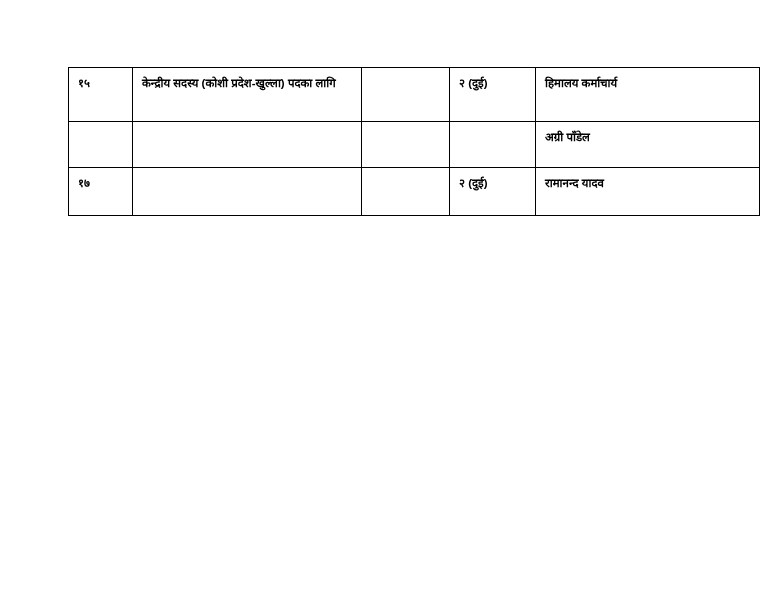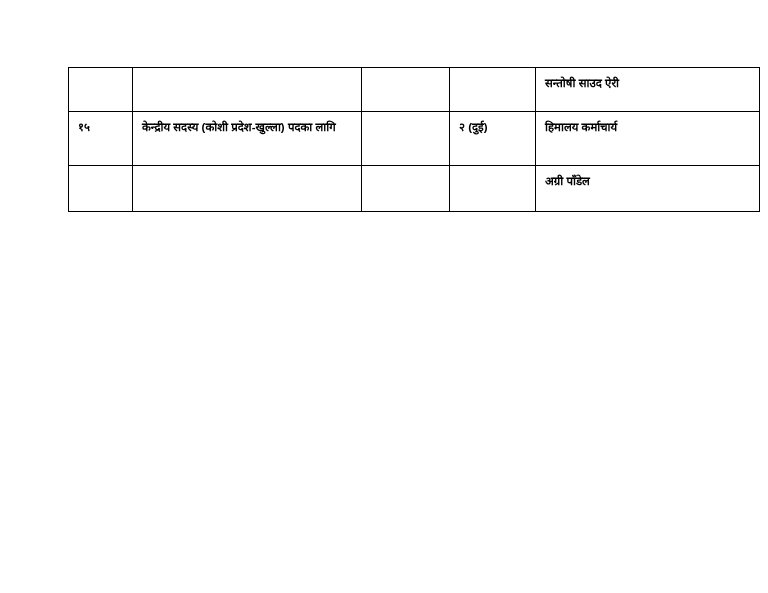--- a/index.html
+++ b/index.html
@@ -53,36 +53,36 @@
   .h-6 { height: 76px; }
   .h-7 { height: 48px; }
 </style>
 </head>
 <body>
 
 <div class="page">
   <table class="doc-table">
     <tbody>
 
-    <tr class="h-1">
-          <td class="col-sn cell-empty"></td>
-          <td class="col-post cell-empty"></td>
-          <td class="col-blank cell-empty"></td>
-          <td class="col-num cell-empty"></td>
-          <td class="col-name">सन्तोषी साउद ऐरी</td>
-        </tr>
         <tr class="h-4">
           <td class="col-sn">१५</td>
           <td class="col-post">केन्द्रीय सदस्य (कोशी प्रदेश-खुल्ला) पदका लागि</td>
           <td class="col-blank cell-empty"></td>
           <td class="col-num">२ (दुई)</td>
           <td class="col-name">हिमालय कर्माचार्य</td>
         </tr>
         <tr class="h-5">
           <td class="col-sn cell-empty"></td>
           <td class="col-post cell-empty"></td>
           <td class="col-blank cell-empty"></td>
           <td class="col-num cell-empty"></td>
           <td class="col-name">अग्री पाँडेल</td>
         </tr>
+        <tr class="h-7">
+          <td class="col-sn">१७</td>
+          <td class="col-post cell-empty"></td>
+          <td class="col-blank cell-empty"></td>
+          <td class="col-num">२ (दुई)</td>
+          <td class="col-name">रामानन्द यादव</td>
+        </tr>
       </tbody>
   </table>
 </div>
 
 </body></html>

